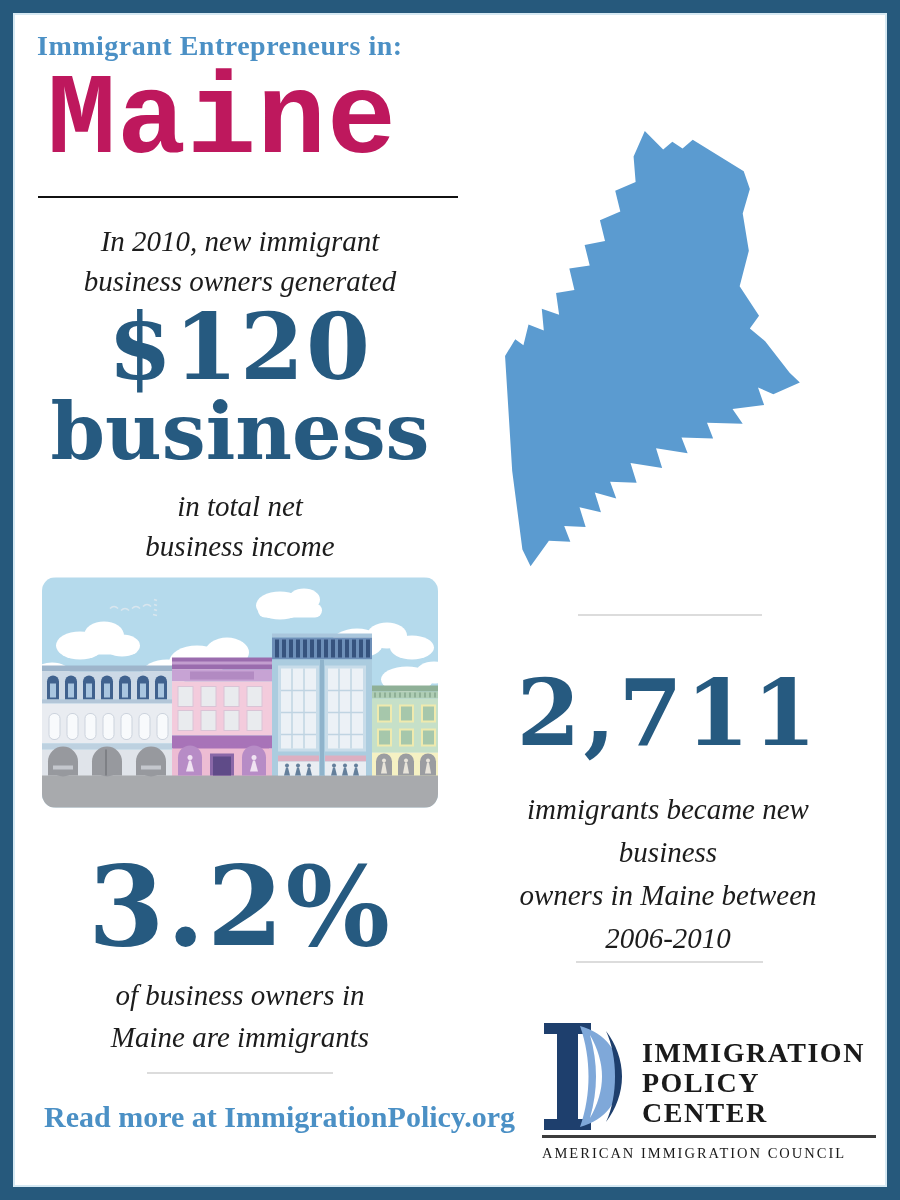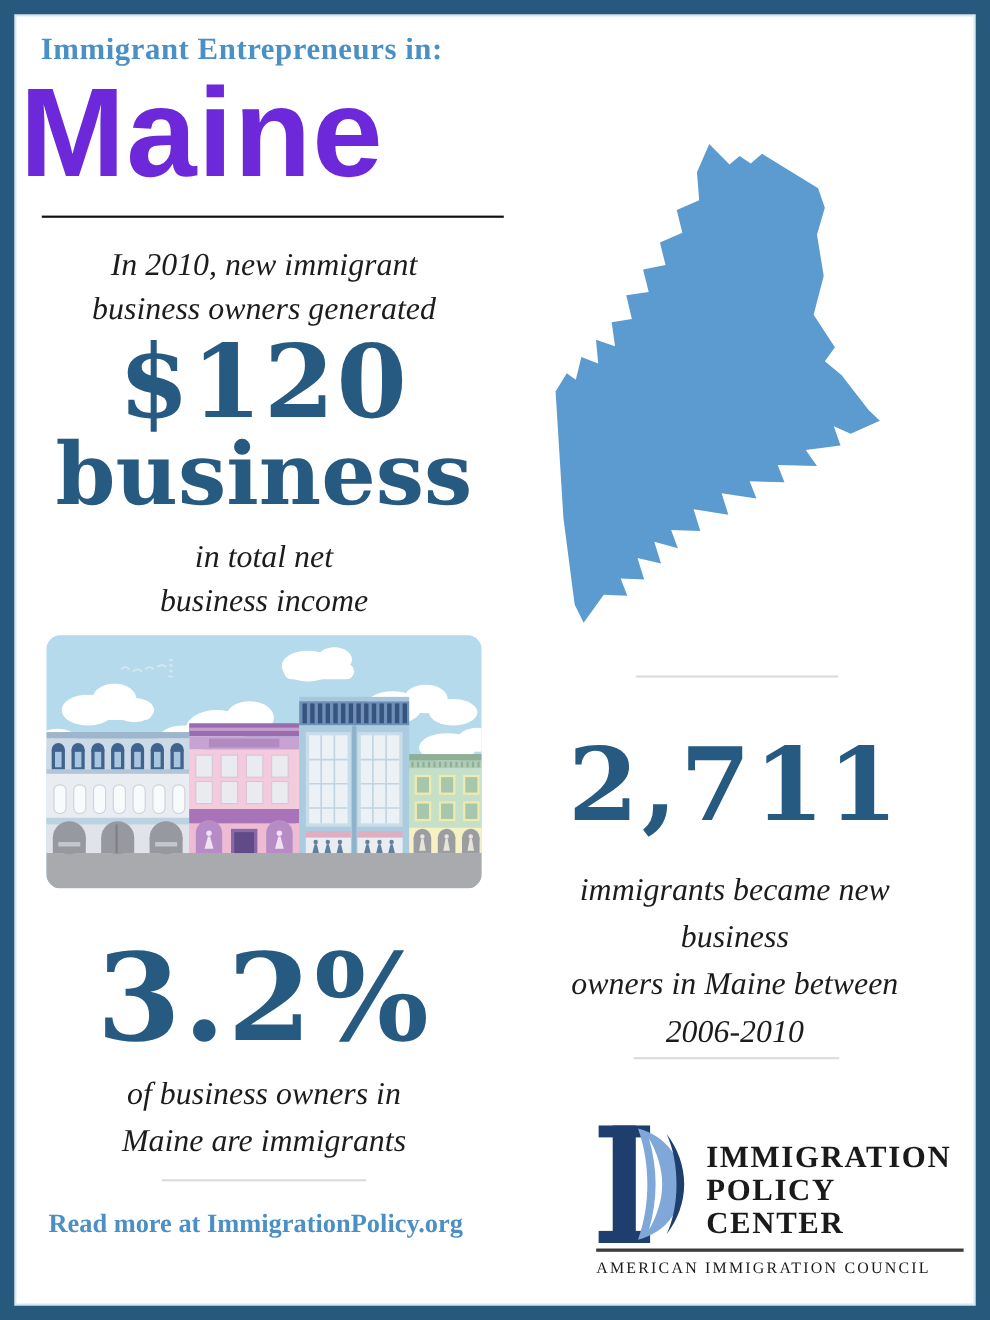--- a/index.html
+++ b/index.html
@@ -11,23 +11,23 @@
     position:absolute; inset:0; border:13px solid #26597c;
     box-shadow: inset 0 0 0 2px #d6e9f3;
     pointer-events:none; z-index:50;
   }
   .header-line{
     position:absolute; left:37px; top:30px;
     font-size:28px; font-weight:bold; color:#4b90c5;
     letter-spacing:0.5px;
   }
   .state-title{
-    position:absolute; left:18px; top:64px;
-    font-family:Liberation Sans, sans-serif; font-weight:bold;
-    font-size:115px; line-height:1.0; color:#6d28d9; letter-spacing:1px;
+    position:absolute; left:47px; top:64px;
+    font-family:Liberation Mono, monospace; font-weight:bold;
+    font-size:115px; line-height:1.0; color:#be185d; letter-spacing:1px;
   }
   .title-rule{
     position:absolute; left:38px; top:196px; width:420px; height:2px;
     background:#111;
   }
   .col-left{ position:absolute; left:40px; width:400px; text-align:center; }
   .col-right{ position:absolute; left:477px; width:382px; text-align:center; }
   .lead-italic{
     font-style:italic; color:#1c1c1c; font-size:29px; line-height:40px;
   }
@@ -47,21 +47,21 @@
   .div-map{ left:578px; top:614px; width:184px; }
   .div-owners{ left:576px; top:961px; width:187px; }
   .div-share{ left:147px; top:1072px; width:186px; }
   .map-wrap{ position:absolute; left:502px; top:127px; width:306px; height:452px; }
   .store-wrap{
     position:absolute; left:42px; top:577px; width:396px; height:231px;
     border-radius:14px; overflow:hidden;
   }
   .readmore{
     position:absolute; left:44px; top:1100px;
-    font-size:24px; font-weight:bold; color:#4b90c5; text-decoration:none;
+    font-size:30px; font-weight:bold; color:#4b90c5; text-decoration:none;
   }
   .logo{ position:absolute; left:542px; top:1021px; width:334px; height:142px; }
   .logo-mark{ position:absolute; left:2px; top:2px; width:80px; height:107px; }
   .logo-lines{
     position:absolute; left:100px; top:17px;
     font-weight:bold; font-size:28px; line-height:30px; letter-spacing:1.5px;
     color:#1a1a1a;
   }
   .logo-rule{ position:absolute; left:0; top:114px; width:334px; height:3px; background:#3c3c3c;}
   .logo-sub{

